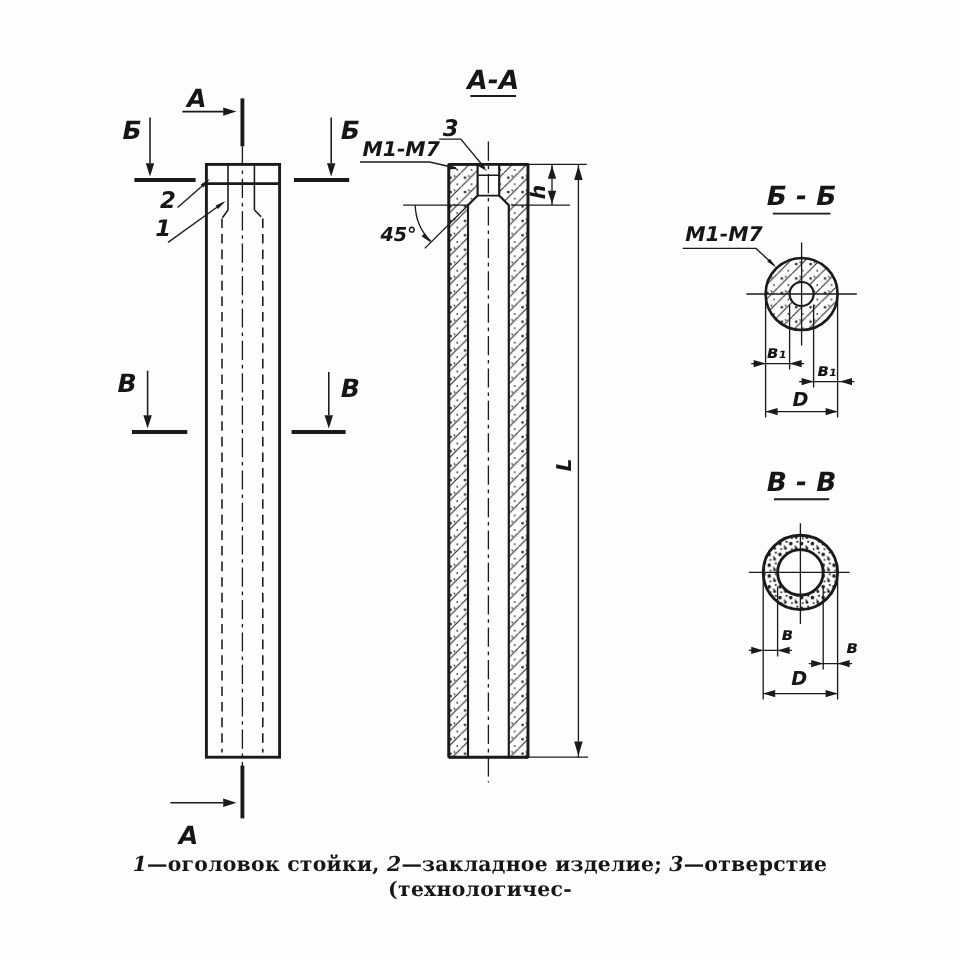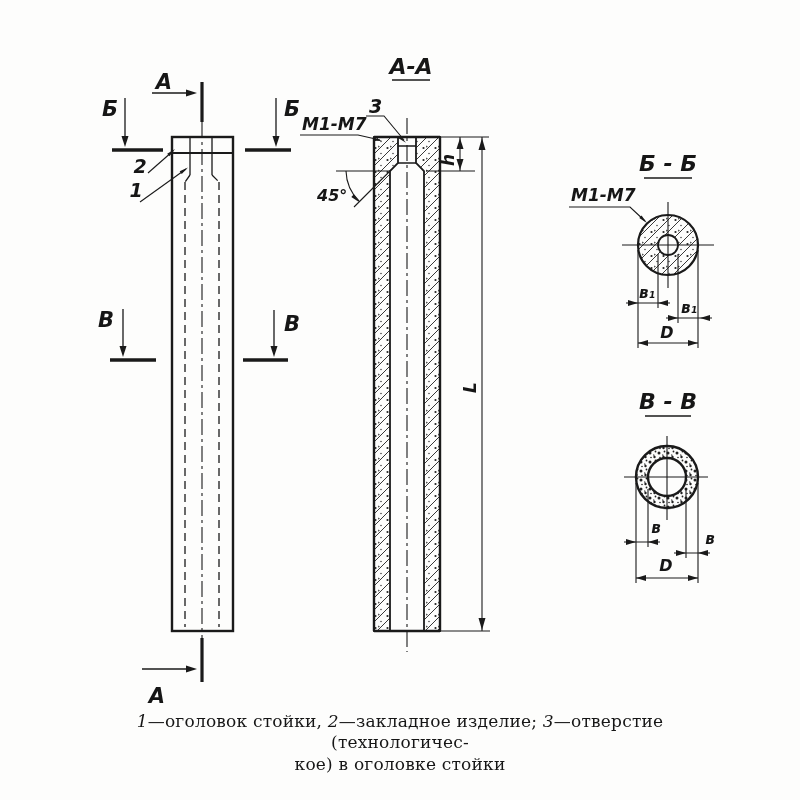--- a/index.html
+++ b/index.html
@@ -10,21 +10,21 @@
   .w24{stroke-width:2.4;} .w22{stroke-width:2.2;}
   .w13{stroke-width:1.3;} .w11{stroke-width:1.1;} .w34{stroke-width:3.4;}
   .dash-hid{stroke-dasharray:8,5;}
   .dash-ctr{stroke-dasharray:16,4,3,4;}
   .arr{fill:#1a1a1a;stroke:none;}
   .lbl{font-style:italic;font-weight:bold;fill:#161616;font-family:"DejaVu Sans",sans-serif;}
   .s22{font-size:22px;} .s21{font-size:21px;} .s19{font-size:19px;}
   .s17{font-size:17px;} .s16{font-size:16px;} .s15{font-size:15px;}
   .mid{text-anchor:middle;}
   .caption{position:absolute;left:70px;top:711px;width:660px;text-align:center;
-           color:#161616;font-family:"DejaVu Serif",serif;font-weight:normal;
+           color:#161616;font-family:"DejaVu Serif",serif;font-weight:bold;
            font-size:17px;line-height:1.25;letter-spacing:0.2px;}
   .caption i{font-style:italic;}
 </style>
 </head>
 <body>
 
 <div class="stage">
 <svg width="800" height="800" viewBox="0 0 800 800">
   <defs>
     <pattern id="concrete" width="12" height="12" patternUnits="userSpaceOnUse">
@@ -213,15 +213,14 @@
       <polygon class="arr" points="646,575 646,581 636,578"></polygon>
       <polygon class="arr" points="688,575 688,581 698,578"></polygon>
       <text class="lbl s16 mid" x="666" y="571">D</text>
     </g>
   </g>
 </svg>
 
 <div class="caption">
   <span><i>1</i><span>—оголовок стойки, </span><i>2</i><span>—закладное изделие; </span><i>3</i><span>—отверстие (технологичес-</span></span>
   <br>
-  <span>кое) в оголовке стойки</span>
 </div>
 </div>
 
 </body></html>

